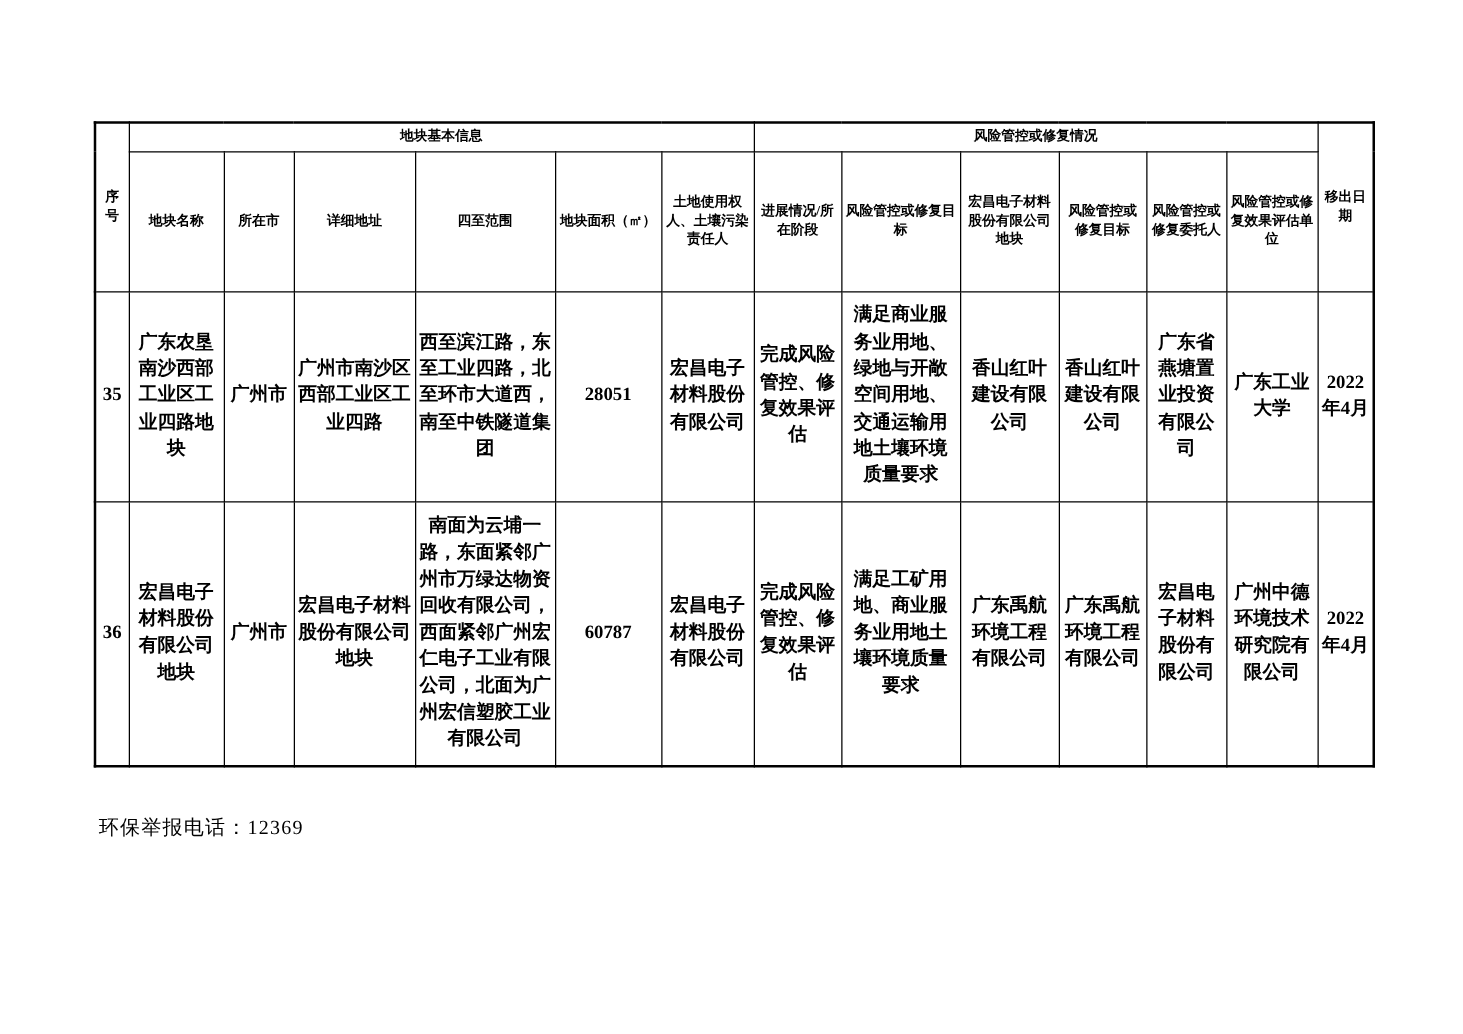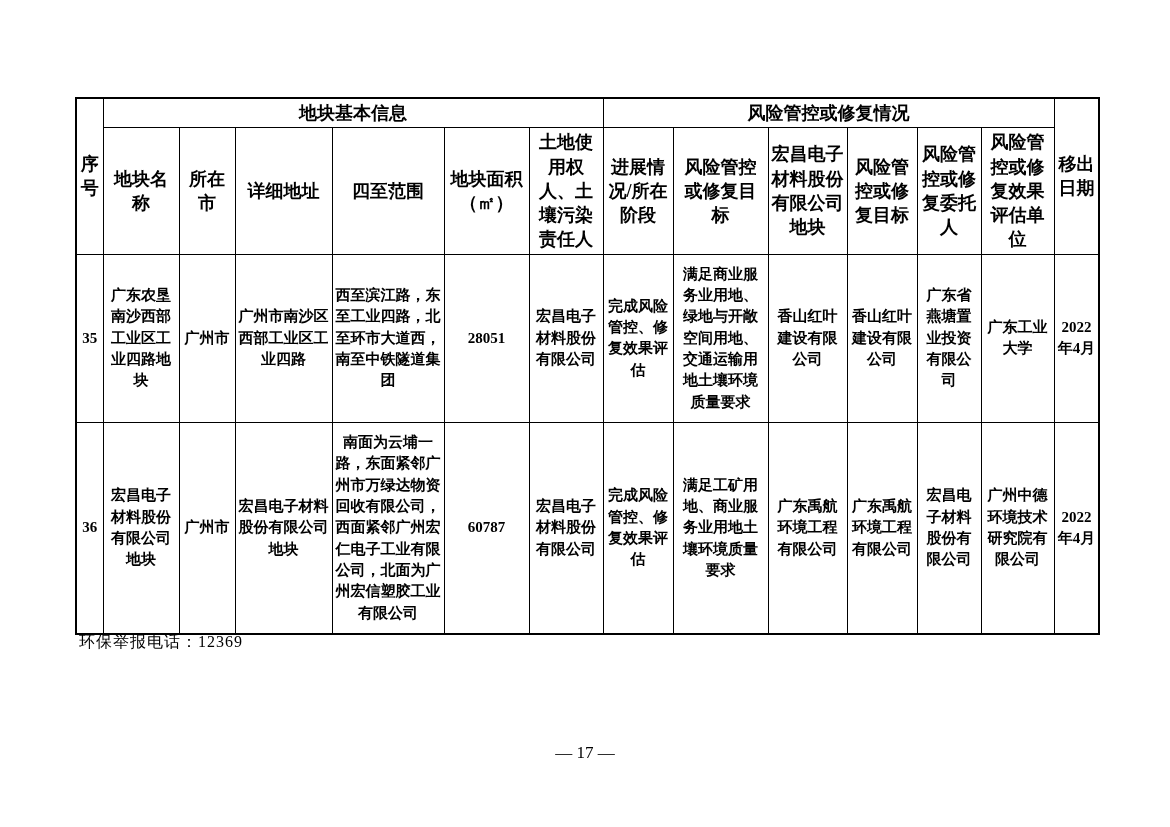--- a/index.html
+++ b/index.html
@@ -27,37 +27,37 @@
   }
   .parcel-table th, .parcel-table td {
     border: 1px solid #000;
     padding: 2px 3px;
     text-align: center;
     vertical-align: middle;
     overflow: hidden;
     word-break: break-all;
   }
   .parcel-table th {
-    font-size: 18px;
+    font-size: 11px;
     font-weight: bold;
     line-height: 1.35;
   }
   .parcel-table td {
     font-size: 15px;
     font-weight: bold;
     line-height: 1.42;
   }
   tr.group-row { height: 23px; }
   tr.cols-row  { height: 112px; }
   tr.row-35    { height: 168px; }
   tr.row-36    { height: 212px; }
   .footer-note {
     position: absolute;
     left: 79px;
-    top: 632px;
+    top: 652px;
     font-size: 16px;
     letter-spacing: 1px;
   }
   .page-number {
     position: absolute;
     left: 0;
     top: 743px;
     width: 1170px;
     text-align: center;
     font-size: 17px;
@@ -136,15 +136,14 @@
         <td>广东禹航环境工程有限公司</td>
         <td>宏昌电子材料股份有限公司</td>
         <td>广州中德环境技术研究院有限公司</td>
         <td>2022年4月</td>
       </tr>
     </tbody>
   </table>
 
   <div class="footer-note">环保举报电话：12369</div>
 
-  <div class="page-number">— 17 —</div>
 
 </div>
 
 </body></html>

